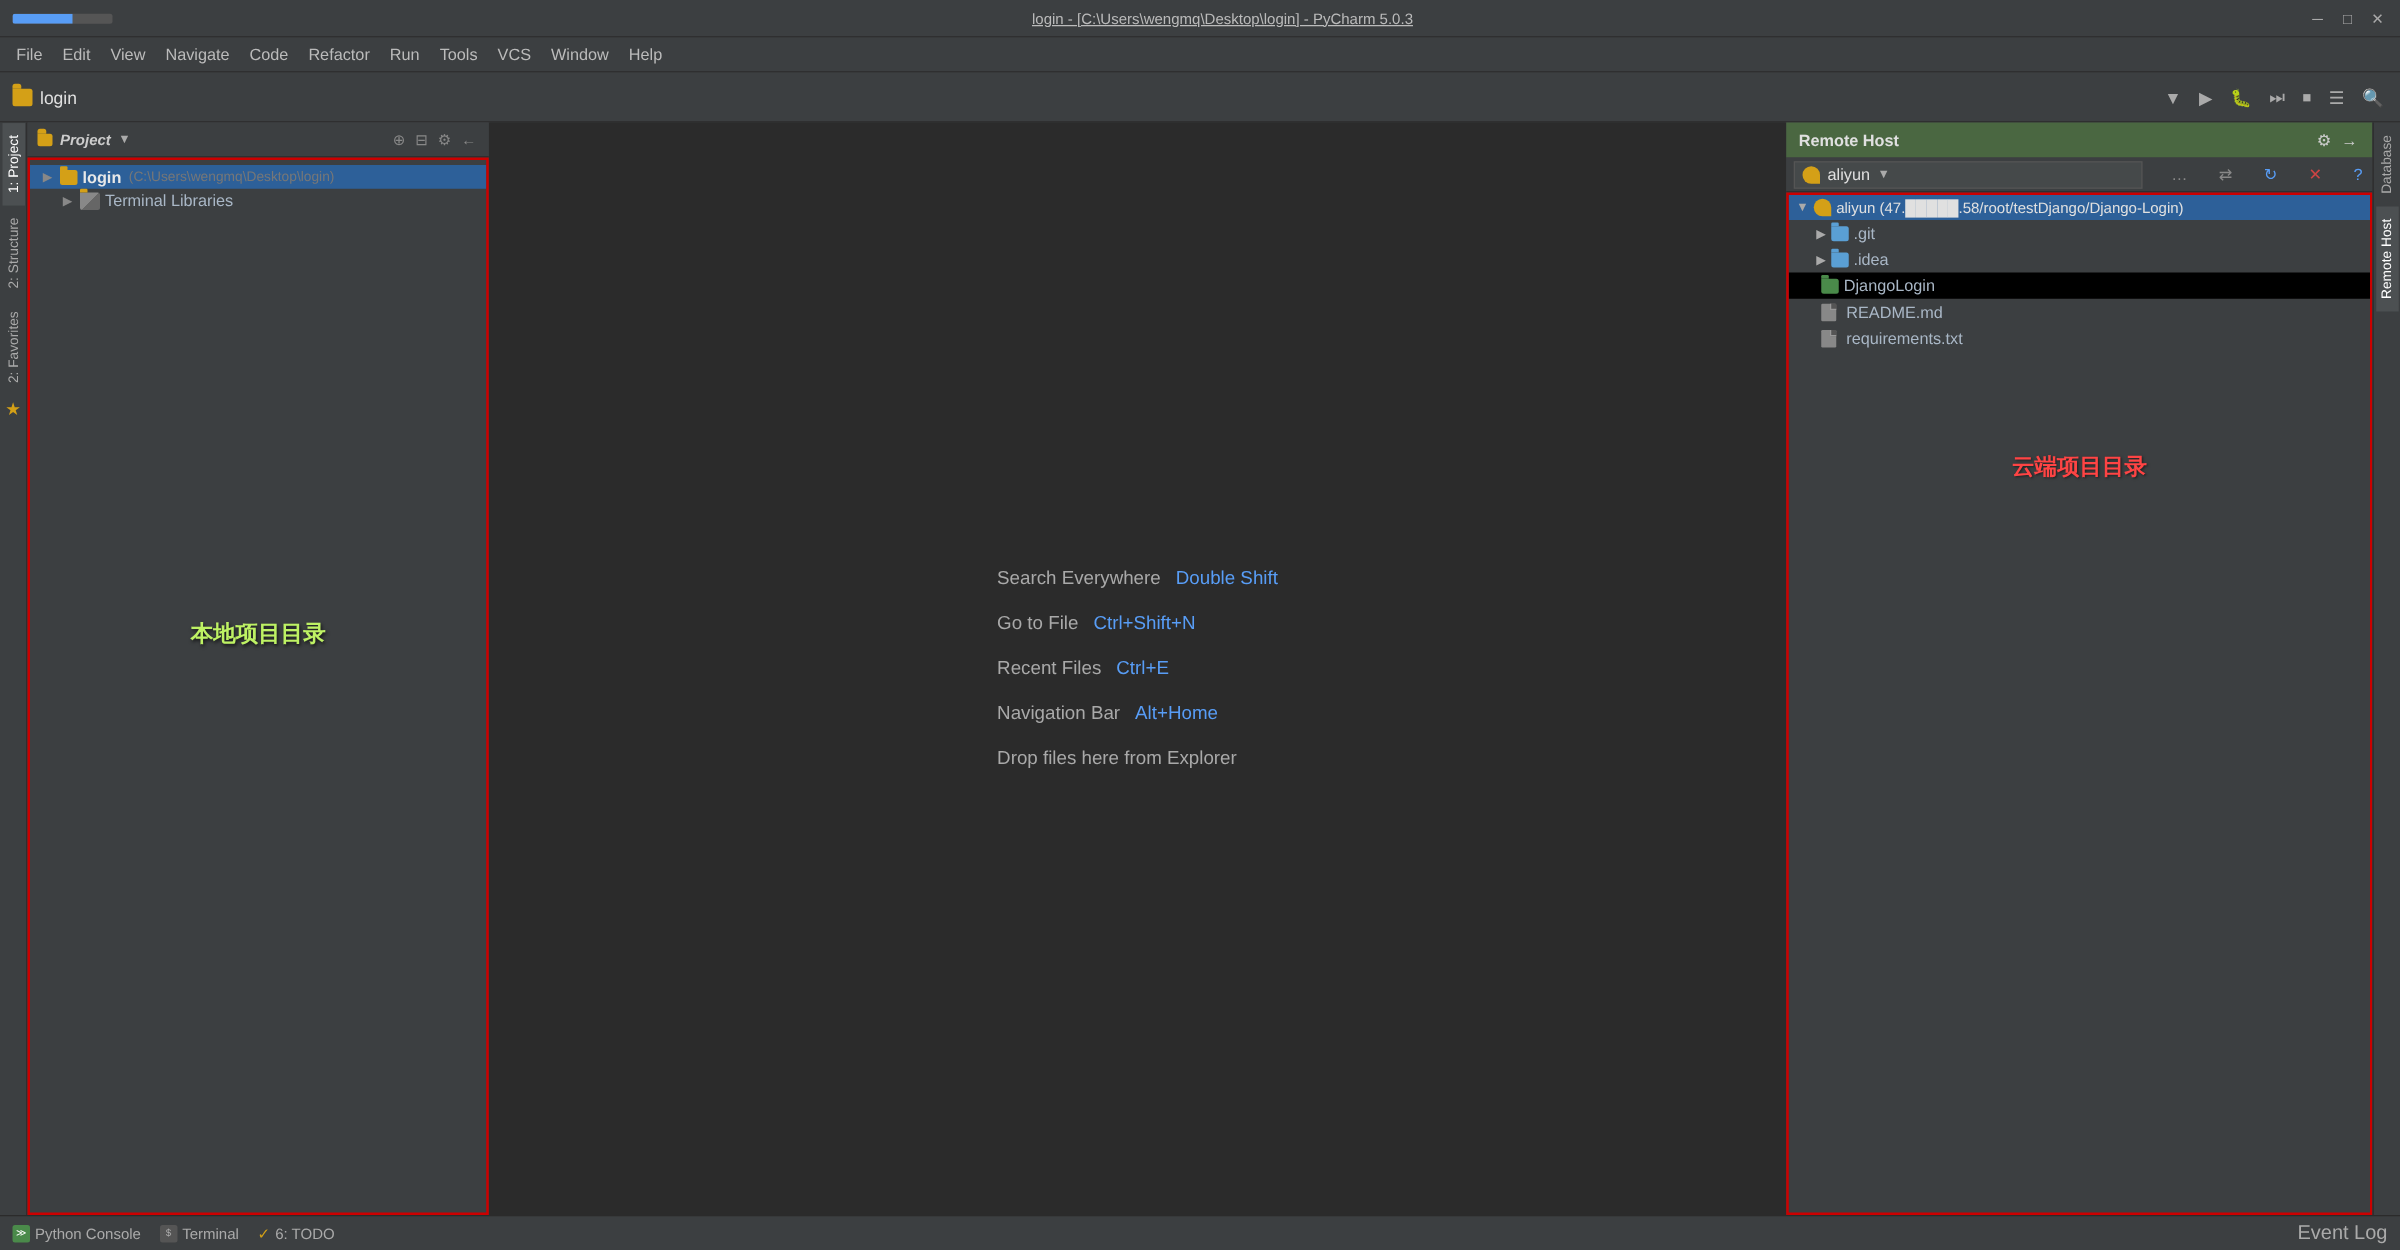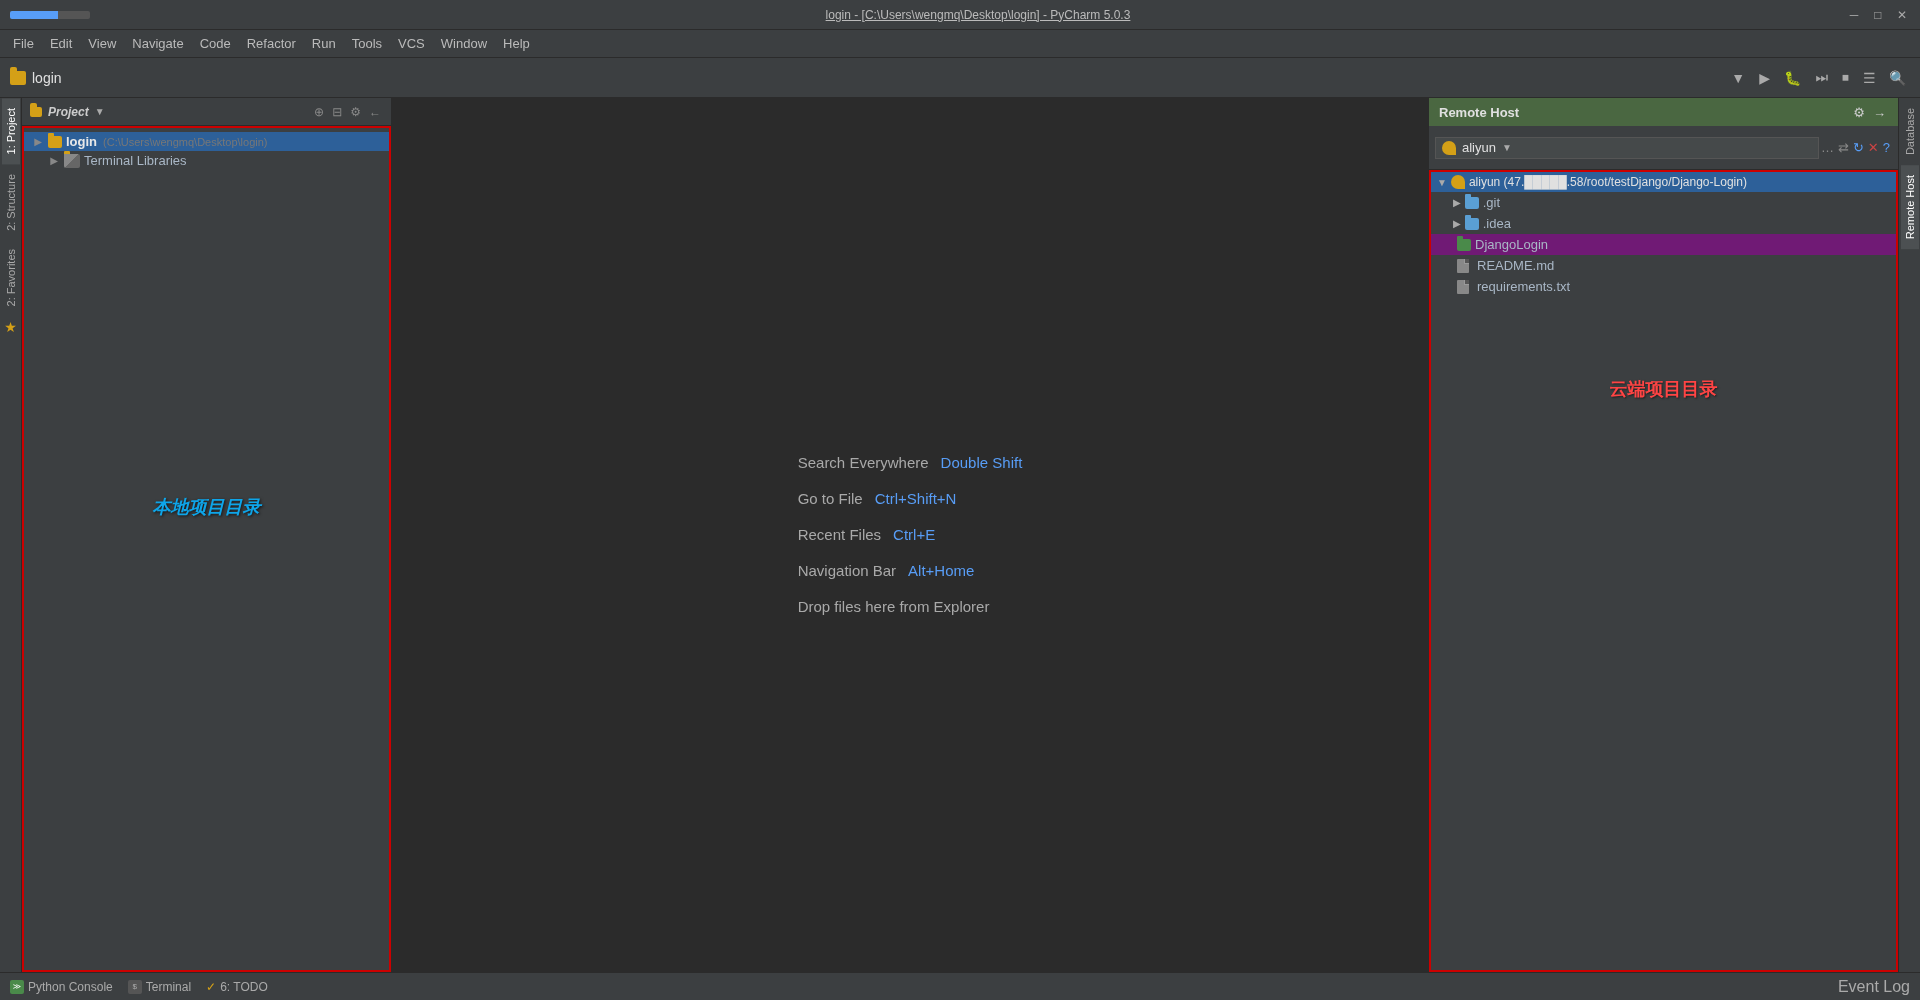--- a/index.html
+++ b/index.html
@@ -306,26 +306,26 @@
     }
     .rh-tool-btn {
       color: #ccc;
       font-size: 13px;
       cursor: pointer;
       padding: 2px;
     }
 
     
     #connection-bar {
-      height: 44px;
+      height: 28px;
       background: #3c3f41;
       display: flex;
       align-items: center;
       padding: 0 6px;
-      gap: 0;
+      gap: 21px;
       border-bottom: 1px solid #2b2b2b;
     }
     #connection-name {
       flex: 1;
       height: 22px;
       background: #45494a;
       border: 1px solid #555;
       color: #e0e0e0;
       font-size: 13px;
       padding: 2px 6px;
@@ -372,21 +372,21 @@
     }
     .remote-item {
       display: flex;
       align-items: center;
       gap: 4px;
       padding: 3px 6px;
       cursor: pointer;
       color: #a9b7c6;
     }
     .remote-item.indent1 { padding-left: 22px; }
-    .remote-item.selected-green { background: #701a75; }
+    .remote-item.selected-green { background: #000000; }
     .remote-folder-icon {
       width: 14px;
       height: 12px;
       background: #5a9fd4;
       border-radius: 0 2px 2px 2px;
       position: relative;
       flex-shrink: 0;
     }
     .remote-folder-icon::before {
       content: '';
@@ -597,21 +597,21 @@
         <span class="tree-arrow">▶</span>
         <div class="tree-folder-icon"></div>
         <span class="tree-label project-name">login</span>
         <span class="tree-path">(C:\Users\wengmq\Desktop\login)</span>
       </div>
       <div class="tree-item" style="padding-left:24px;">
         <span class="tree-arrow">▶</span>
         <div class="tree-folder-icon libs" style="width:16px;height:14px;background:linear-gradient(135deg,#888 50%,#666 50%);"></div>
         <span class="tree-label">Terminal Libraries</span>
       </div>
-      <div class="local-label" style="position:absolute;left:50%;top:45%;transform:translate(-50%,-50%);font-size:18px;color:#0ea5e9;font-weight:bold;text-shadow:1px 1px 3px rgba(0,0,0,0.7);pointer-events:none;font-style:italic;">本地项目目录</div>
+      <div class="local-label" style="position:absolute;left:50%;top:45%;transform:translate(-50%,-50%);font-size:18px;color:#bef264;font-weight:bold;text-shadow:1px 1px 3px rgba(0,0,0,0.7);pointer-events:none;">本地项目目录</div>
     </div>
   </div>
 
   <div id="center-area">
     <div id="welcome-content">
       <div class="welcome-line">
         <span class="welcome-action">Search Everywhere</span>
         <span class="welcome-shortcut">Double Shift</span>
       </div>
       <div class="welcome-line">

